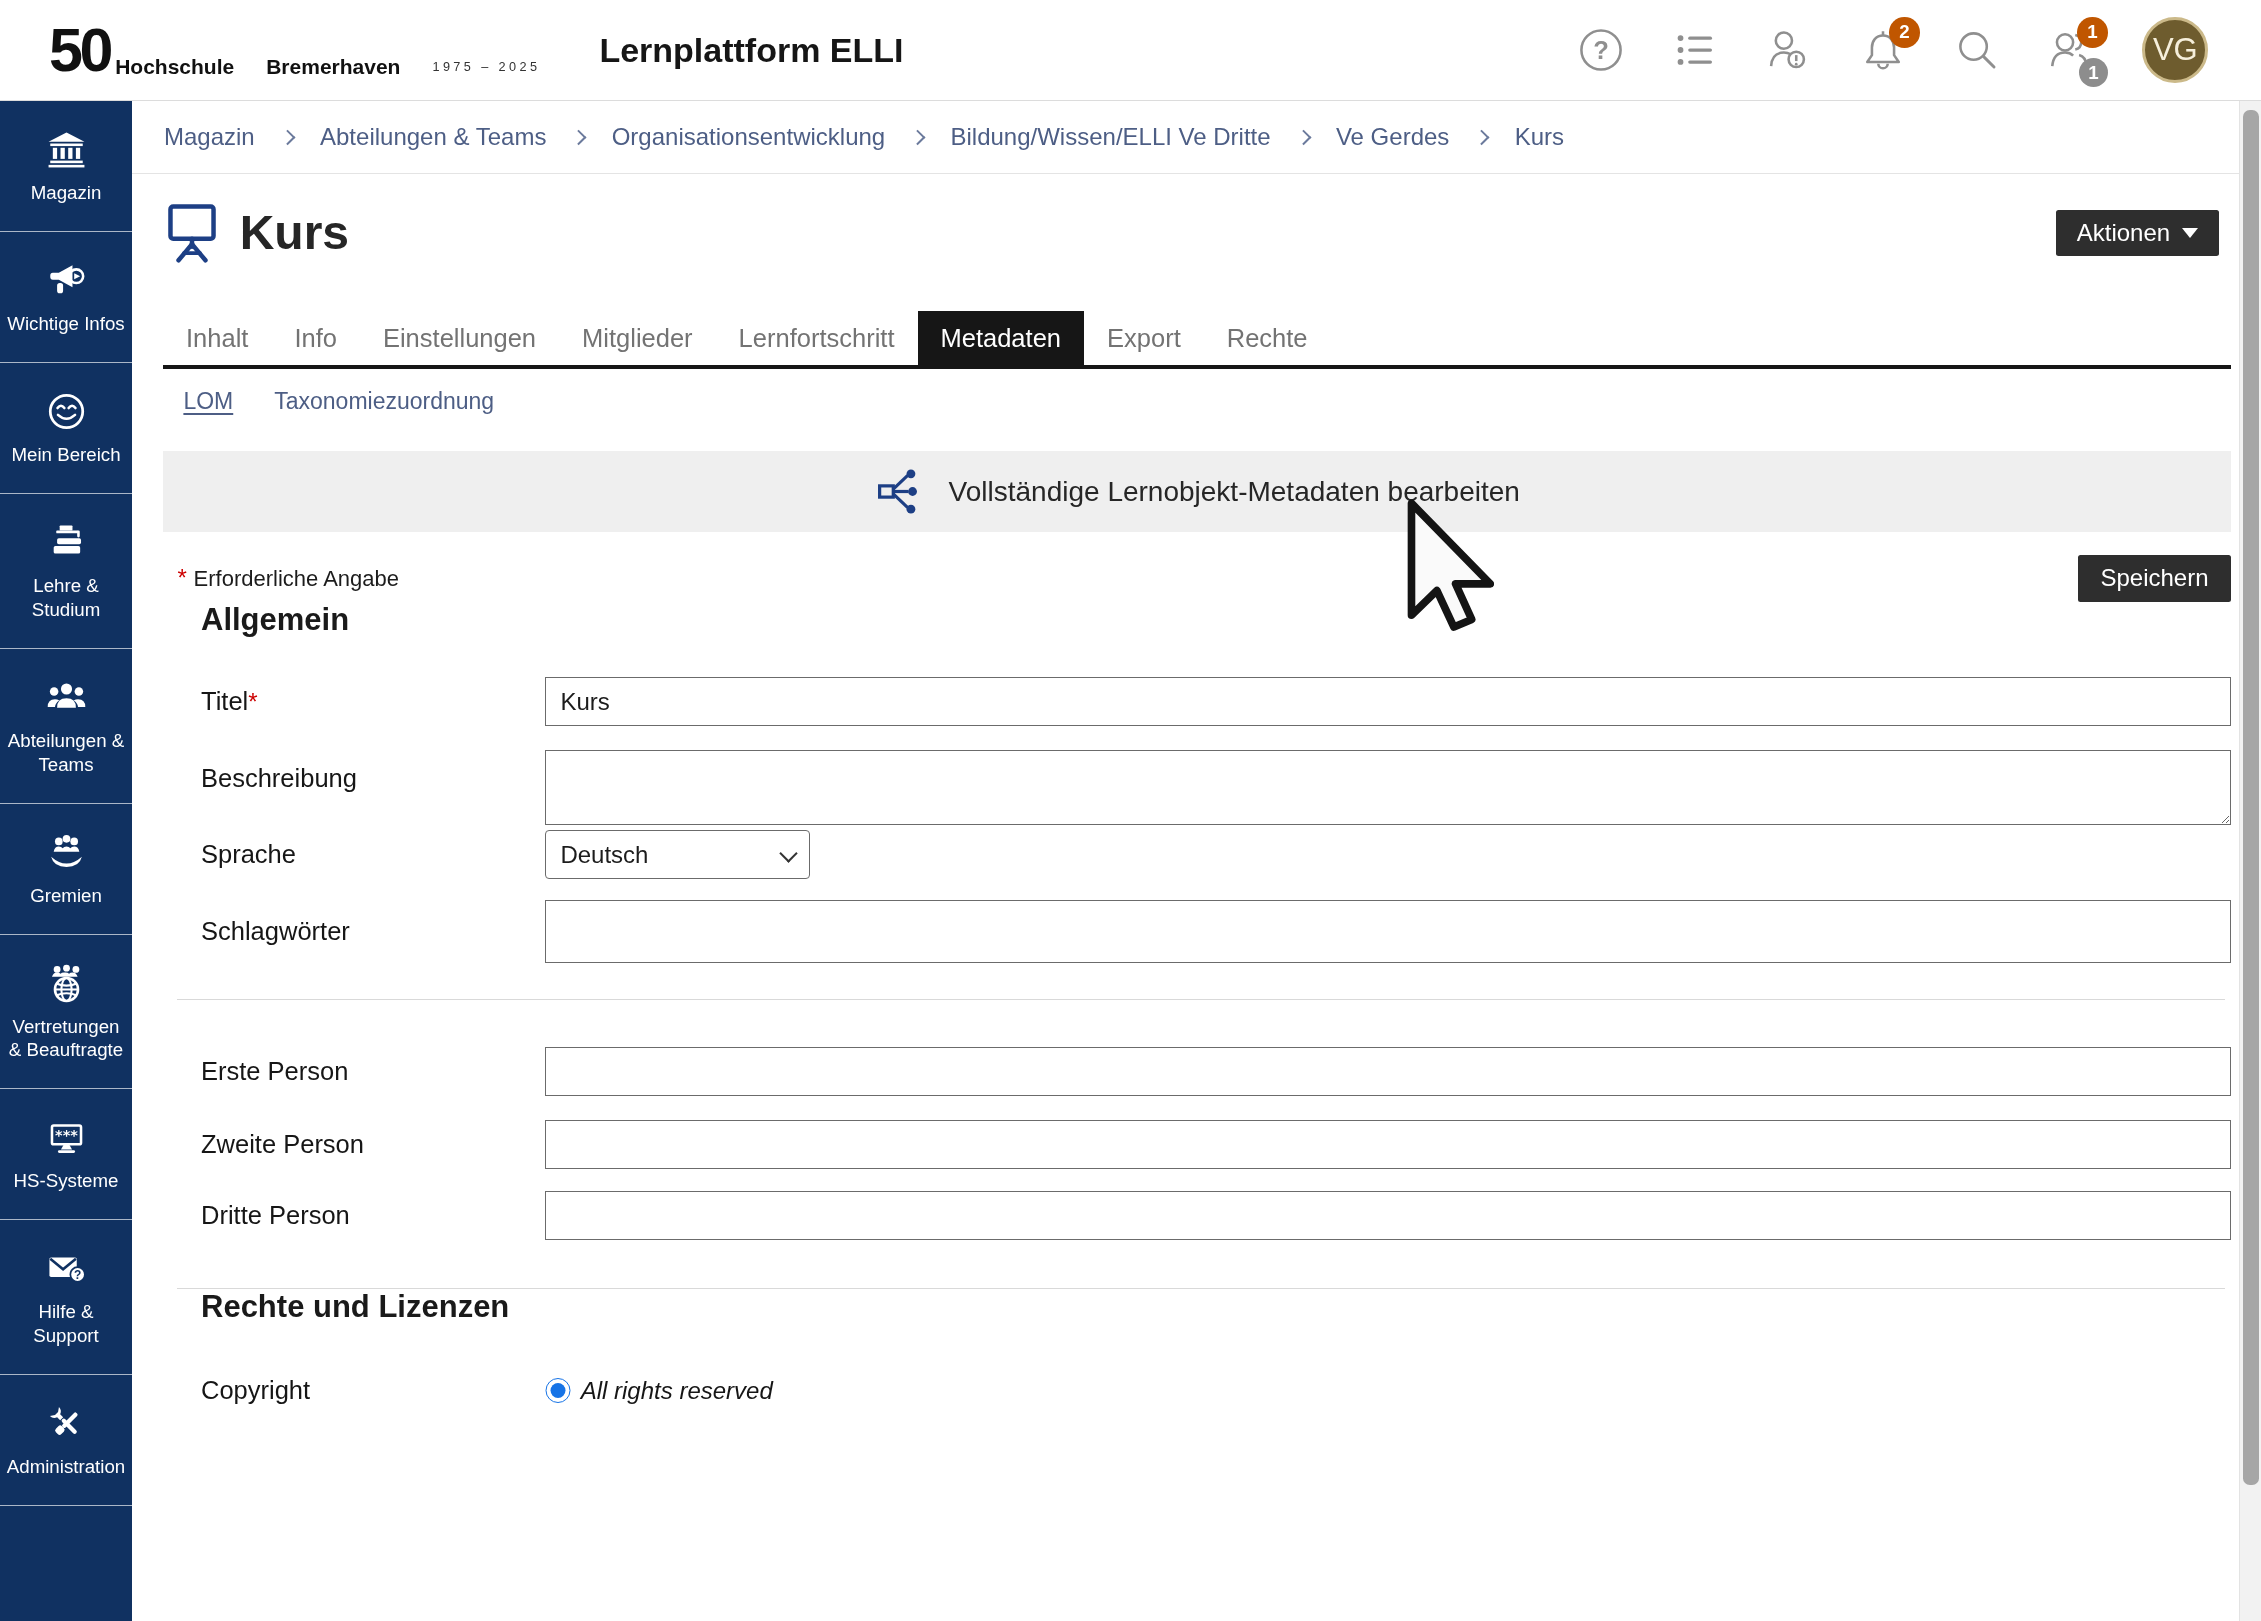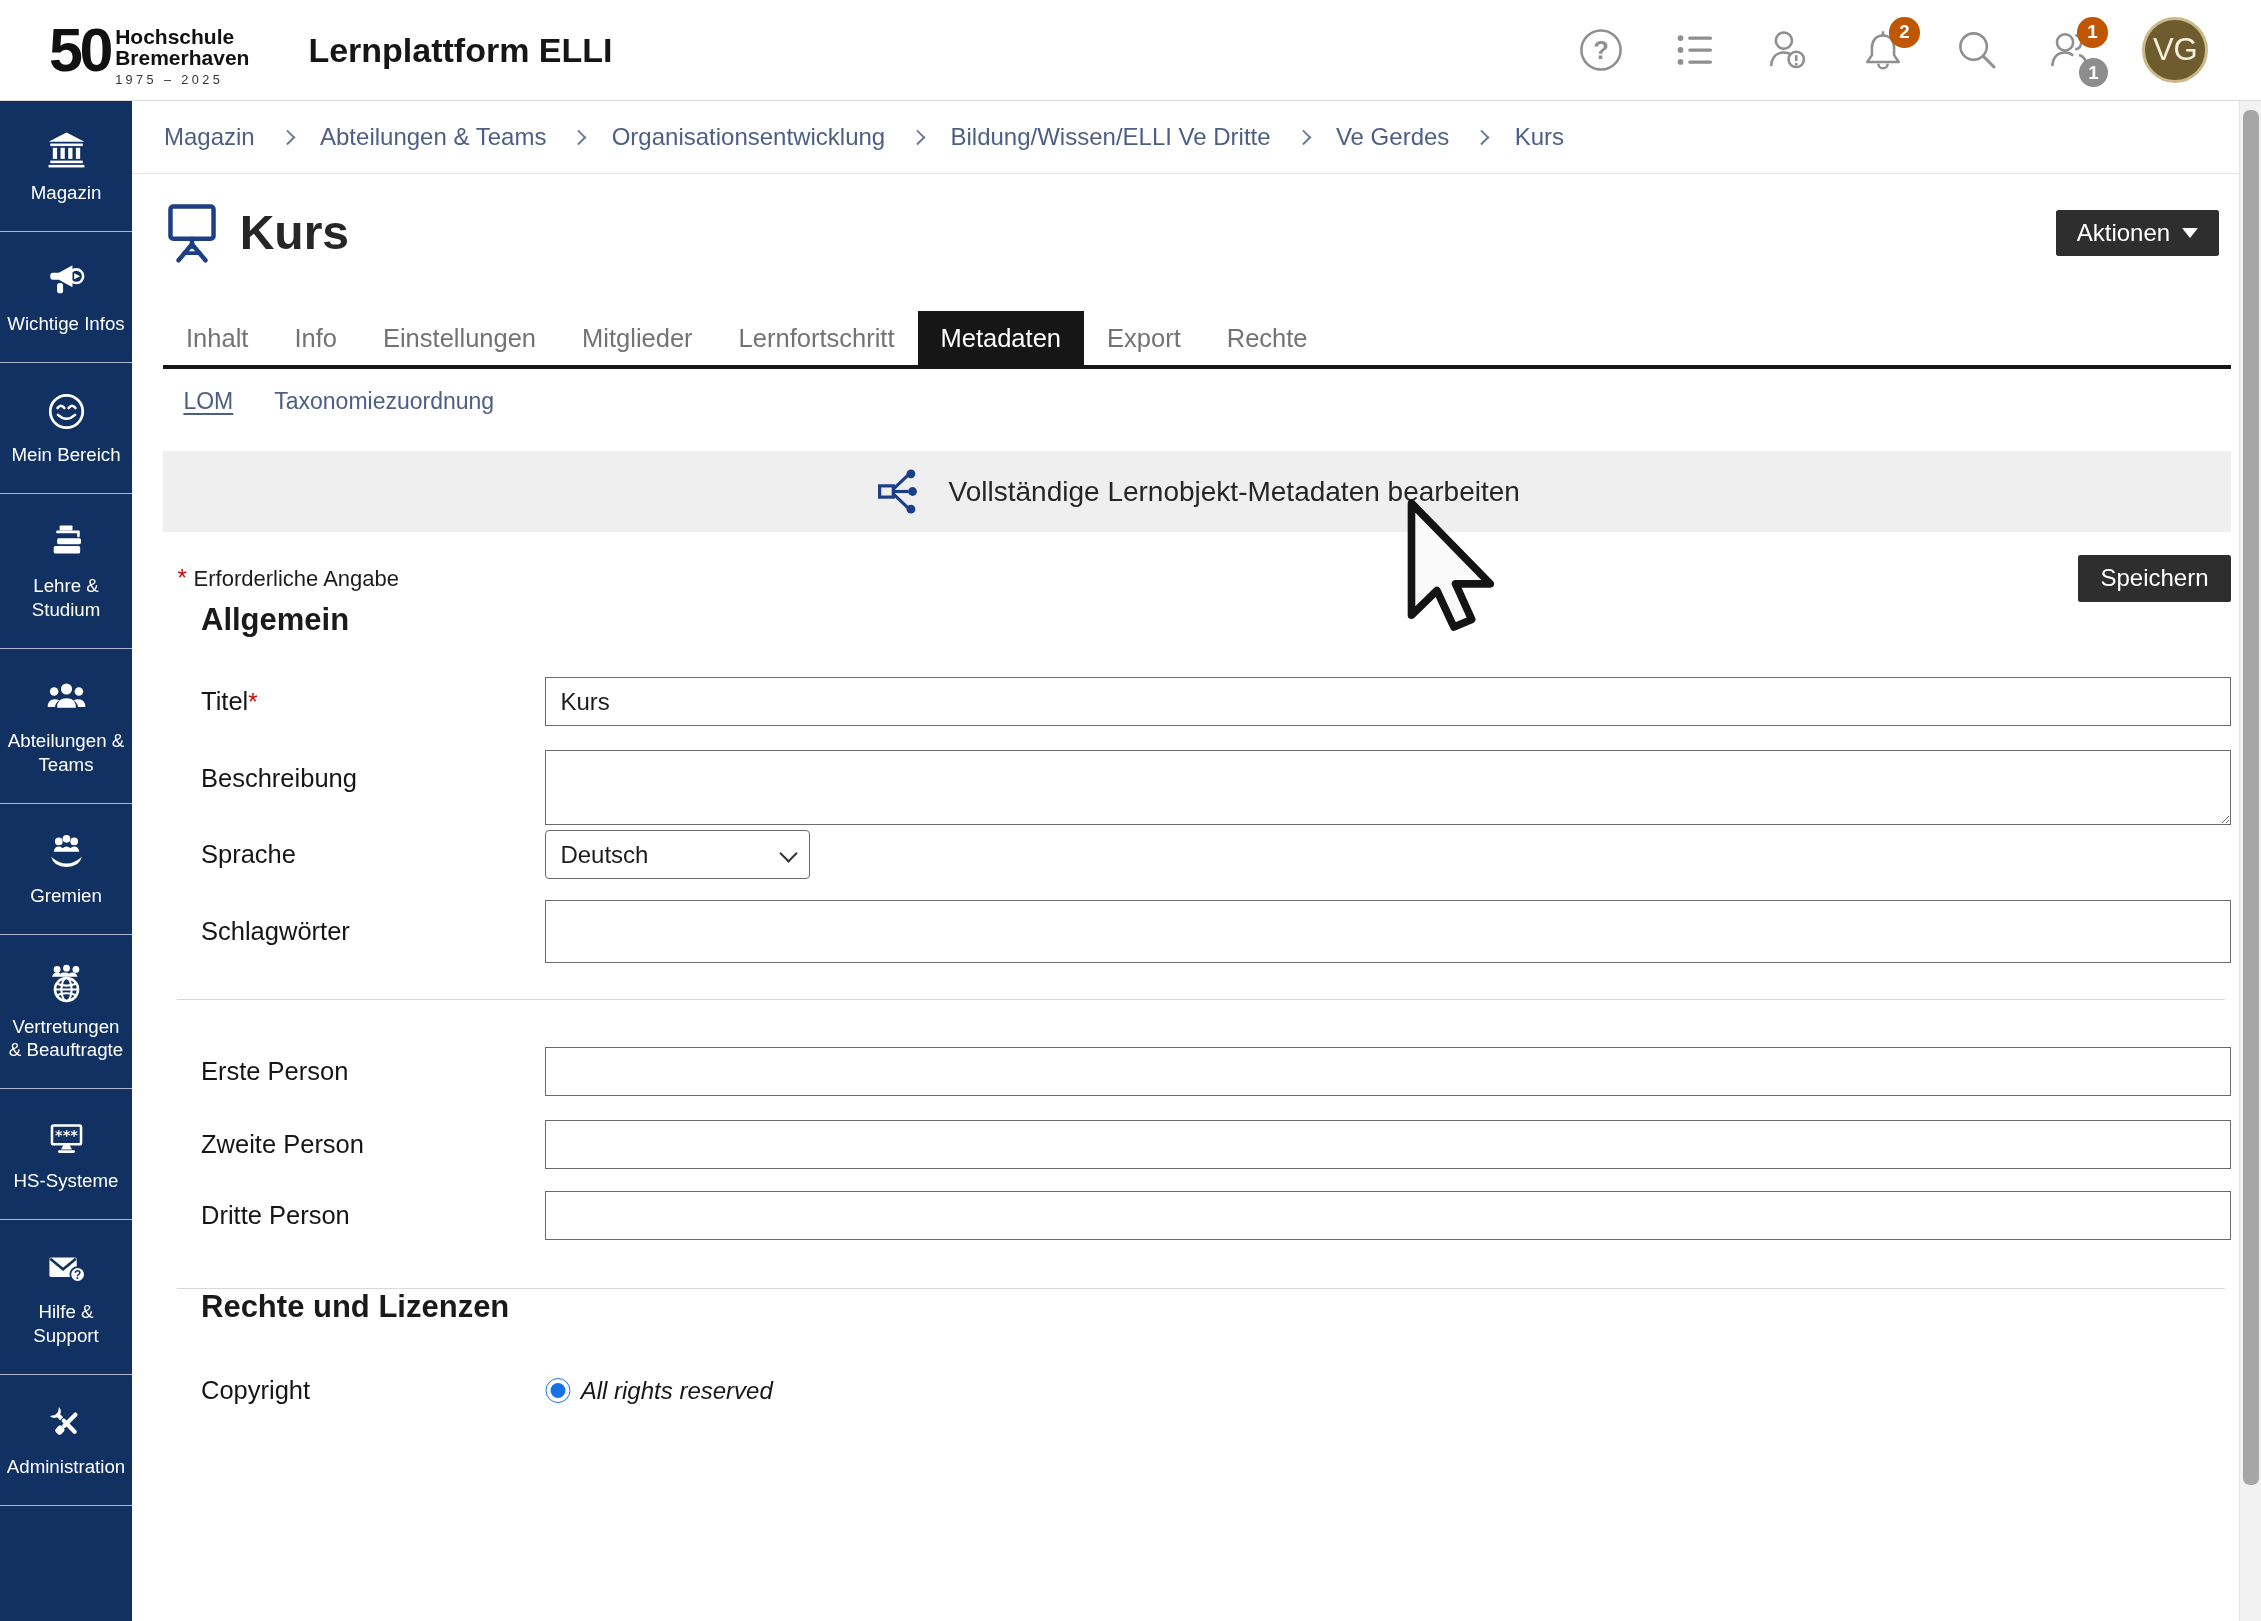--- a/index.html
+++ b/index.html
@@ -3,23 +3,23 @@
 <meta charset="utf-8">
 <style>
   html,body{margin:0;padding:0;background:#fff;}
   .page{position:relative;width:2261px;height:1621px;background:#fff;overflow:hidden;
         font-family:"Liberation Sans","DejaVu Sans",sans-serif;color:#1c1c1c;}
 
   
   .header{position:absolute;top:0;left:0;width:100%;height:101px;background:#fff;
           border-bottom:0.8px solid #dcdcdc;display:flex;align-items:center;box-sizing:border-box;
           padding:0 34px 0 49px;z-index:6;}
-  .logo{display:flex;align-items:center;gap:5.1px;}
+  .logo{display:flex;align-items:flex-end;gap:5.1px;}
   .logo-50{font-size:61px;font-weight:800;letter-spacing:-3.4px;line-height:0.9;color:#111;}
-  .logo-col{display:flex;flex-direction:column;margin-top:12px;}
+  .logo-col{display:flex;flex-direction:row;margin-top:12px;gap:32px;}
   .logo-name{font-size:21px;font-weight:700;line-height:1.02;color:#111;}
   .logo-years{font-size:12.7px;letter-spacing:3.4px;color:#333;margin-top:4.2px;}
   .app-title{font-size:34px;font-weight:700;color:#161616;margin-left:59px;}
   .header-spacer{flex:1;}
   .hicons{display:flex;align-items:center;gap:48px;margin-right:18.7px;}
   .hicon{position:relative;width:46px;height:46px;display:flex;align-items:center;justify-content:center;}
   .badge{position:absolute;min-width:31px;height:31px;border-radius:15.3px;background:#c05600;color:#fff;
          font-size:18.7px;font-weight:700;display:flex;align-items:center;justify-content:center;padding:0 3.4px;box-sizing:border-box;}
   .badge.orange-top{top:-10.2px;right:-13.6px;}
   .badge.gray-bottom{background:#8d8d8d;top:31px;right:-13.6px;min-width:29px;height:29px;}

